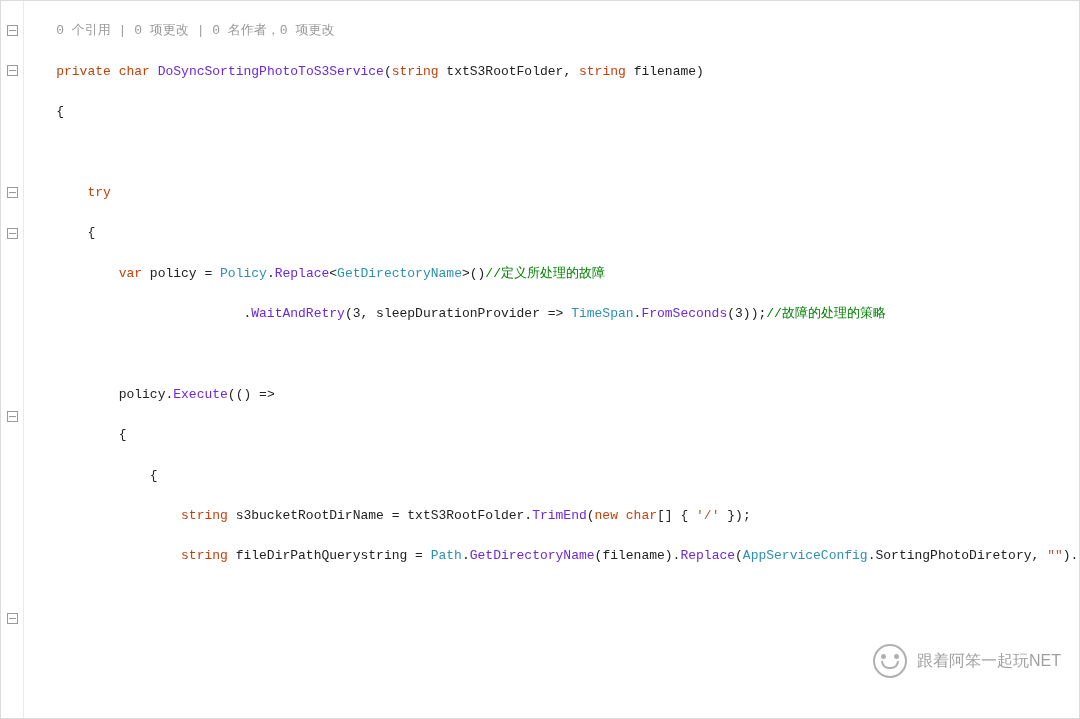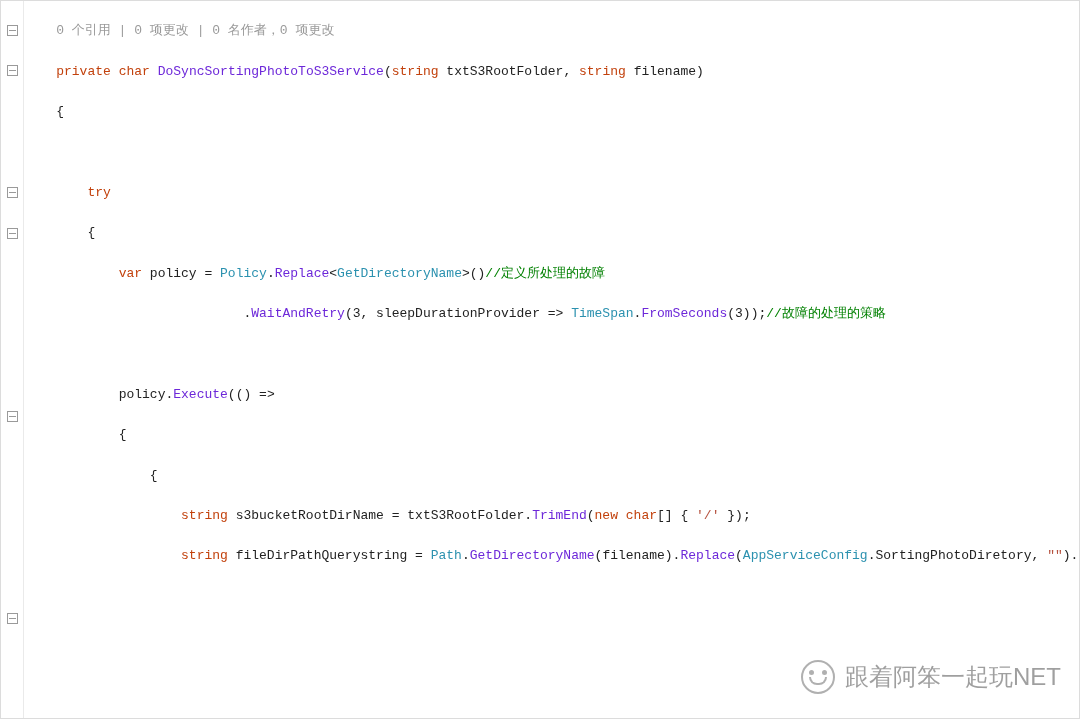--- a/index.html
+++ b/index.html
@@ -61,27 +61,27 @@
   }
   .c-ref    { color: #9a9a9a; }
   .c-key    { color: #c2410c; } 
   .c-type   { color: #2b91af; } 
   .c-method { color: #6d28d9; } 
   .c-str    { color: #b5513e; } 
   .c-cmt    { color: #008000; }
   .watermark {
     position: absolute;
     right: 18px;
-    bottom: 24px;
+    bottom: 40px;
     display: flex;
     align-items: center;
     gap: 10px;
     color: rgba(80,80,80,0.55);
     font-family: "Microsoft YaHei", sans-serif;
-    font-size: 24px;
+    font-size: 16px;
     font-weight: 500;
     z-index: 5;
     pointer-events: none;
   }
   .wm-logo {
     width: 30px; height: 30px;
     border-radius: 50%;
     border: 2px solid rgba(80,80,80,0.45);
     position: relative;
   }

